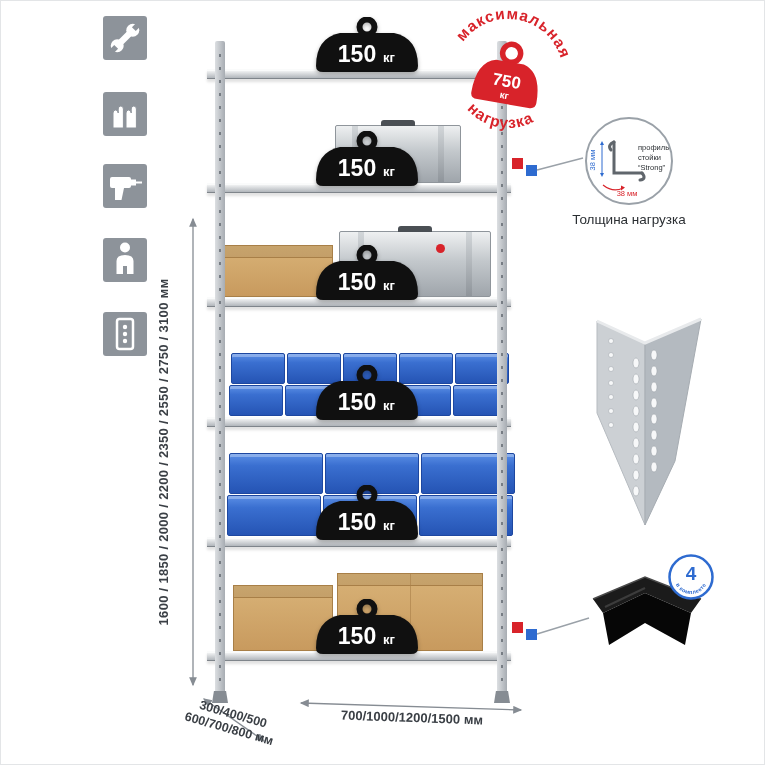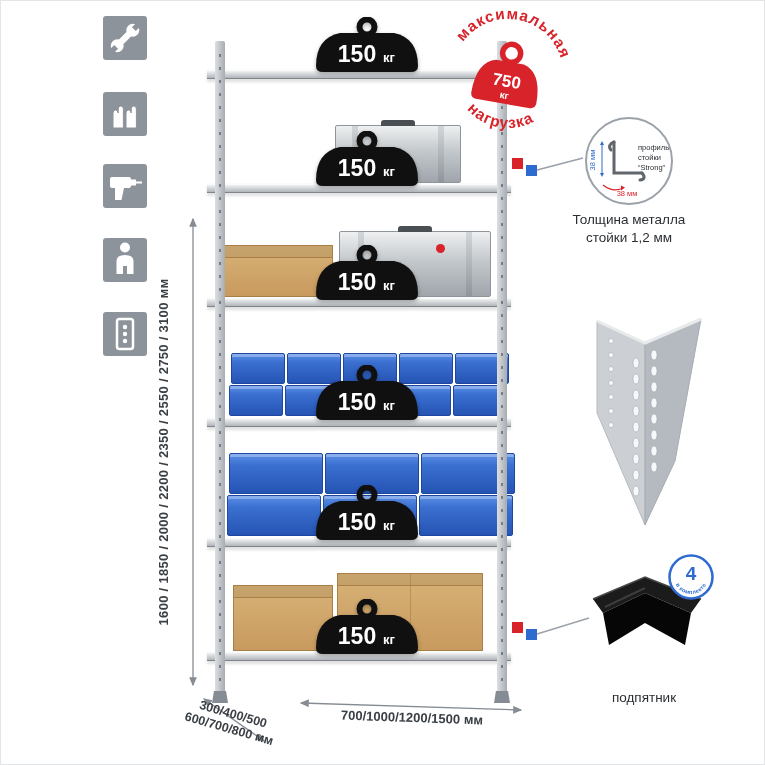--- a/index.html
+++ b/index.html
@@ -279,22 +279,21 @@
       <path d="M55 54 Q60 60 53 61" class="pc-steel"></path>
       <path d="M16 66 Q26 74 36 69" stroke="#d8232a" stroke-width="1.2" fill="none"></path>
       <path d="M34 66.5 L38 68.5 L34 71.5 Z" fill="#d8232a"></path>
       <text x="40" y="77" class="pc-dim-h">38 мм</text>
       <text x="51" y="31" class="pc-lbl">профиль</text>
       <text x="51" y="41" class="pc-lbl">стойки</text>
       <text x="51" y="51" class="pc-lbl">“Strong”</text>
     </svg>
   </div>
   <div class="callout-caption" style="left:544px;top:210px;width:168px">
-    <div>Толщина металла</div>
-    <div>стойки 1,2 мм</div>
+    <div>Толщина нагрузка</div>
   </div>
 
   <svg class="corner-post-svg" width="140" height="240" viewBox="0 0 140 240">
     <polygon points="18,28 66,50 66,232 18,120" fill="#ccd0d4" stroke="#b6bbc0" stroke-width="1"></polygon>
     <polygon points="66,50 122,26 96,168 66,232" fill="#b4bac0" stroke="#a6acb2" stroke-width="1"></polygon>
     <polyline points="18,28 66,50 122,26" fill="none" stroke="#e8eaec" stroke-width="3"></polyline>
     <g fill="#f7f8f9" stroke="#9aa0a6" stroke-width="0.5">
       <ellipse cx="57" cy="70" rx="3" ry="5"></ellipse>
         <ellipse cx="57" cy="86" rx="3" ry="5"></ellipse>
       <ellipse cx="57" cy="102" rx="3" ry="5"></ellipse>
@@ -330,16 +329,15 @@
   </svg>
   <svg class="count-badge" width="48" height="48" viewBox="0 0 48 48">
     <defs>
         <path id="badgeArc" d="M7.8 29.2 A17 17 0 0 0 40.2 29.2"></path>
       </defs>
     <circle cx="24" cy="24" r="21.5" fill="#fff" stroke="#2e6bd0" stroke-width="2.5"></circle>
     <text x="24" y="27" class="cb-num">4</text>
     <text class="cb-arc"><textPath href="#badgeArc" startOffset="50%" text-anchor="middle">в комплекте</textPath></text>
   </svg>
   <div class="callout-caption" style="left:558px;top:688px;width:170px">
-    <div>подпятник</div>
   </div>
 
 </div>
 
 </body></html>

